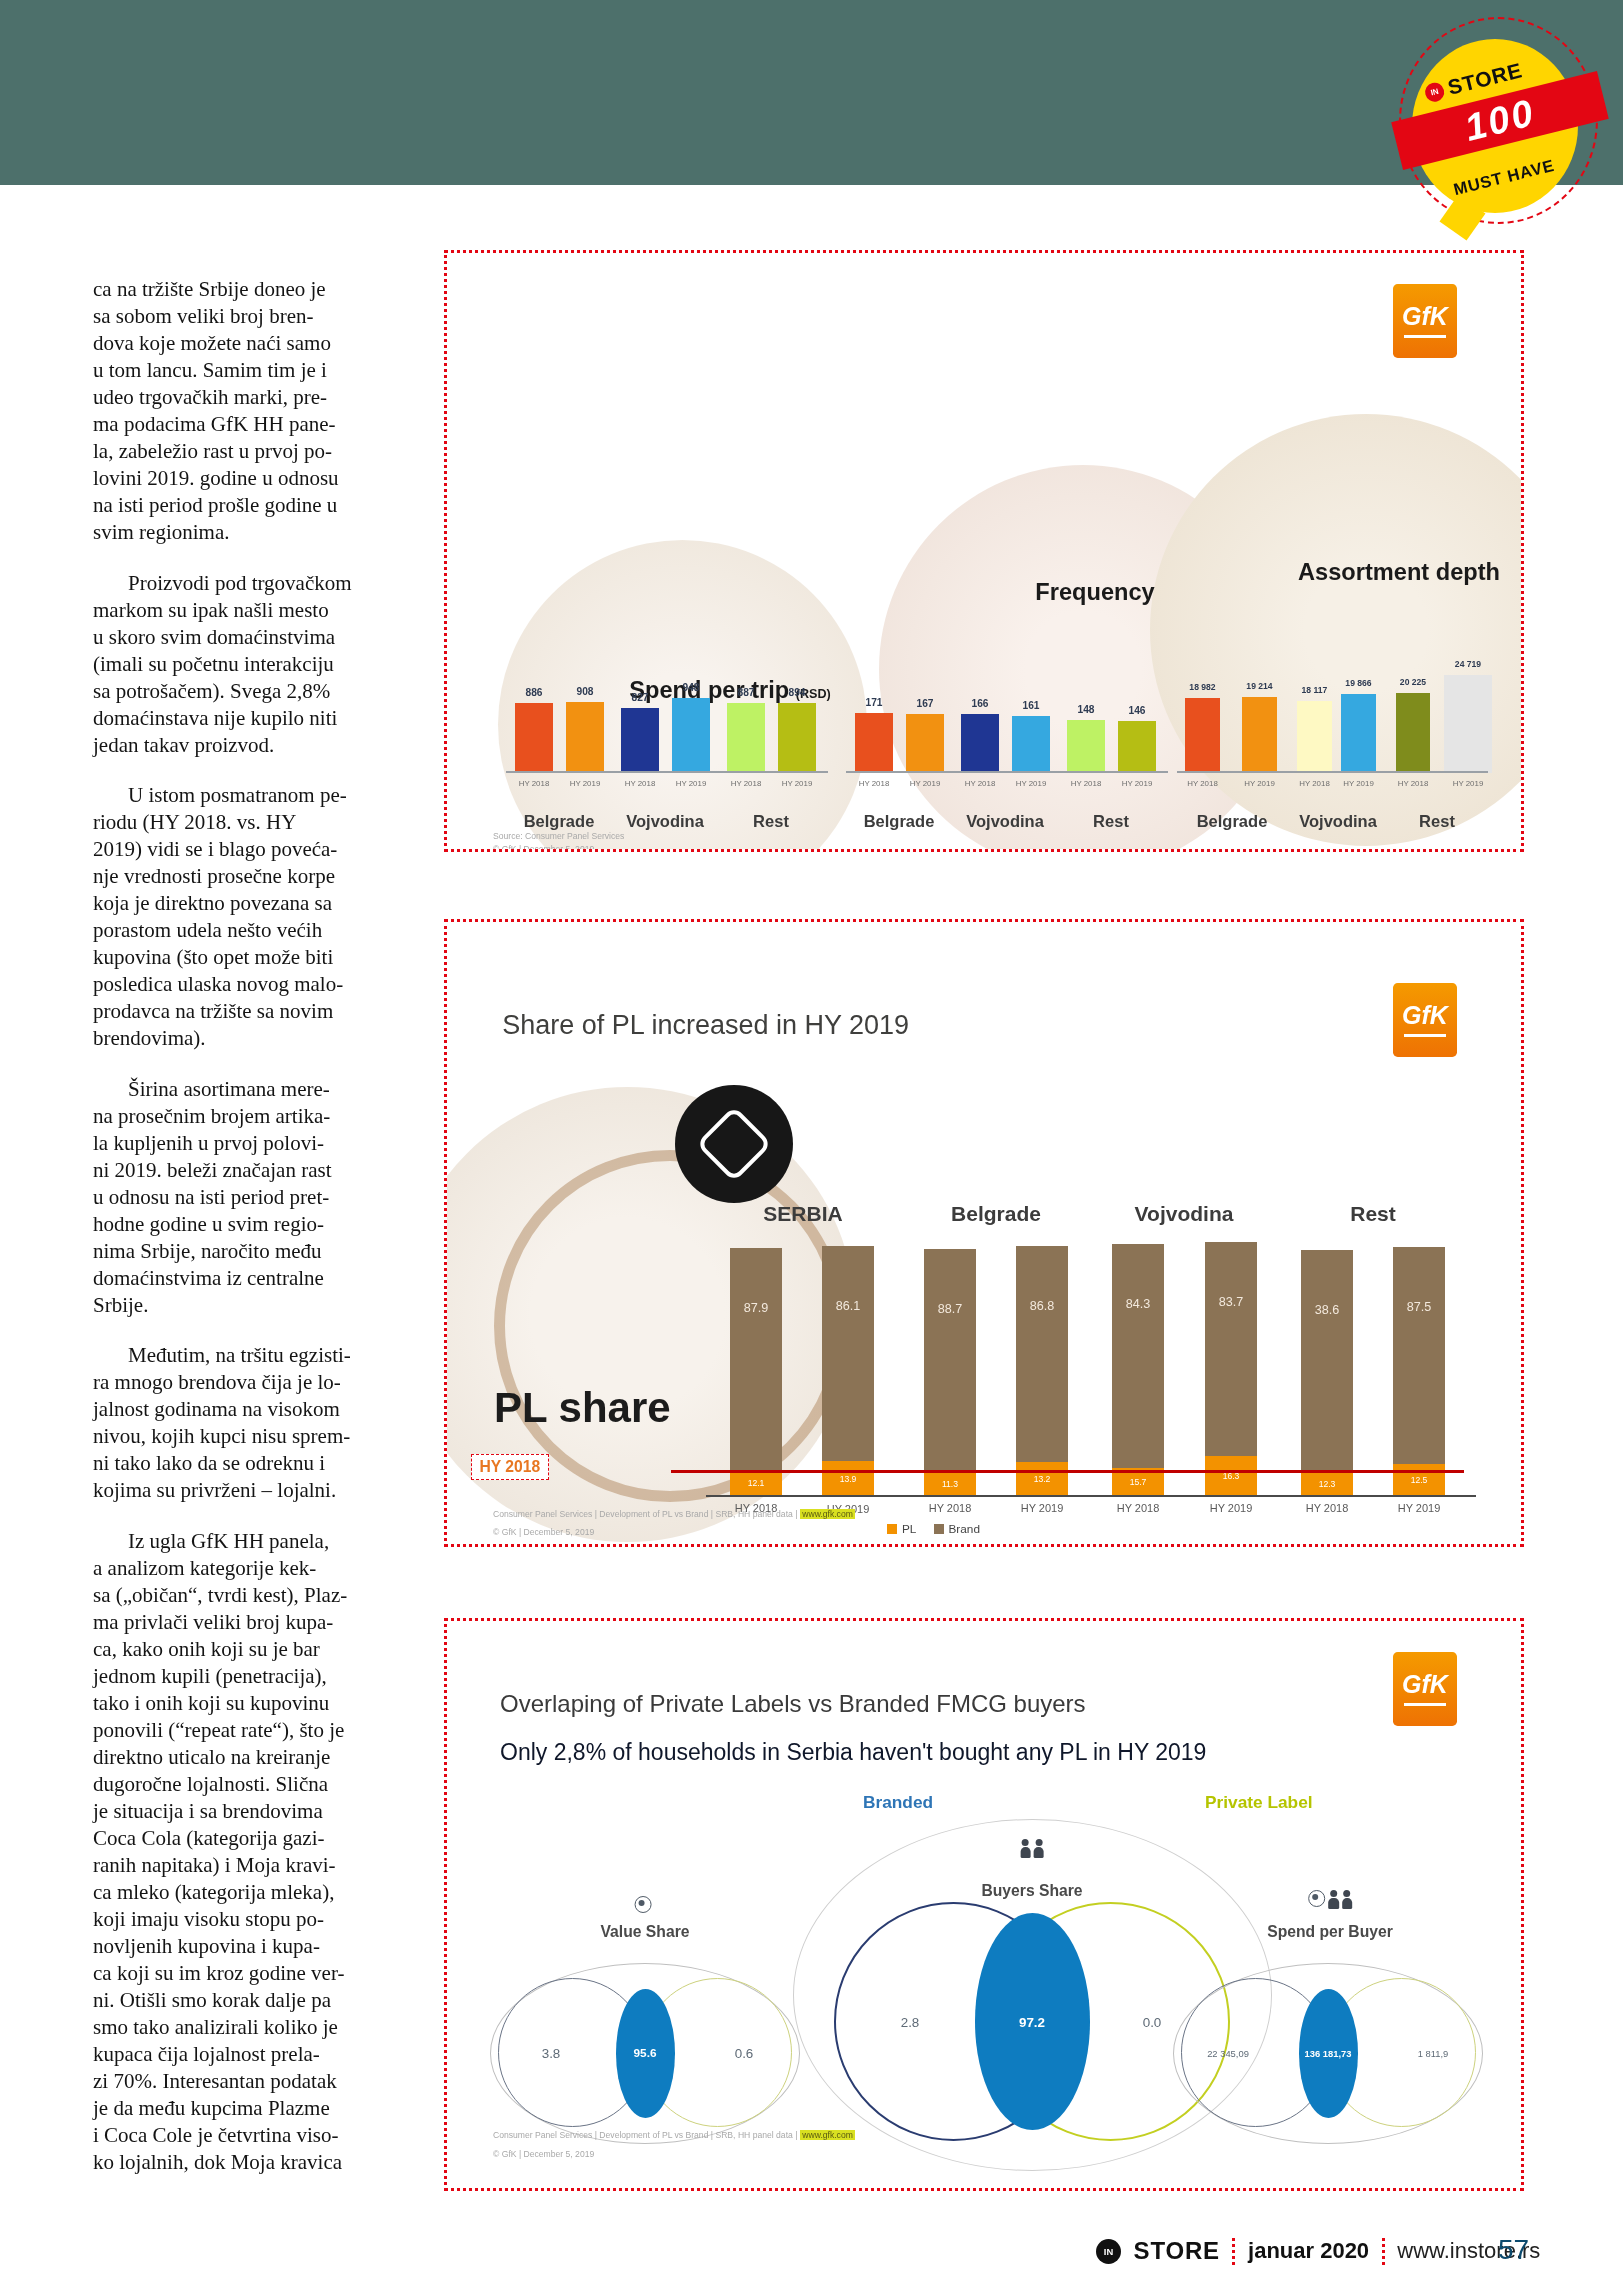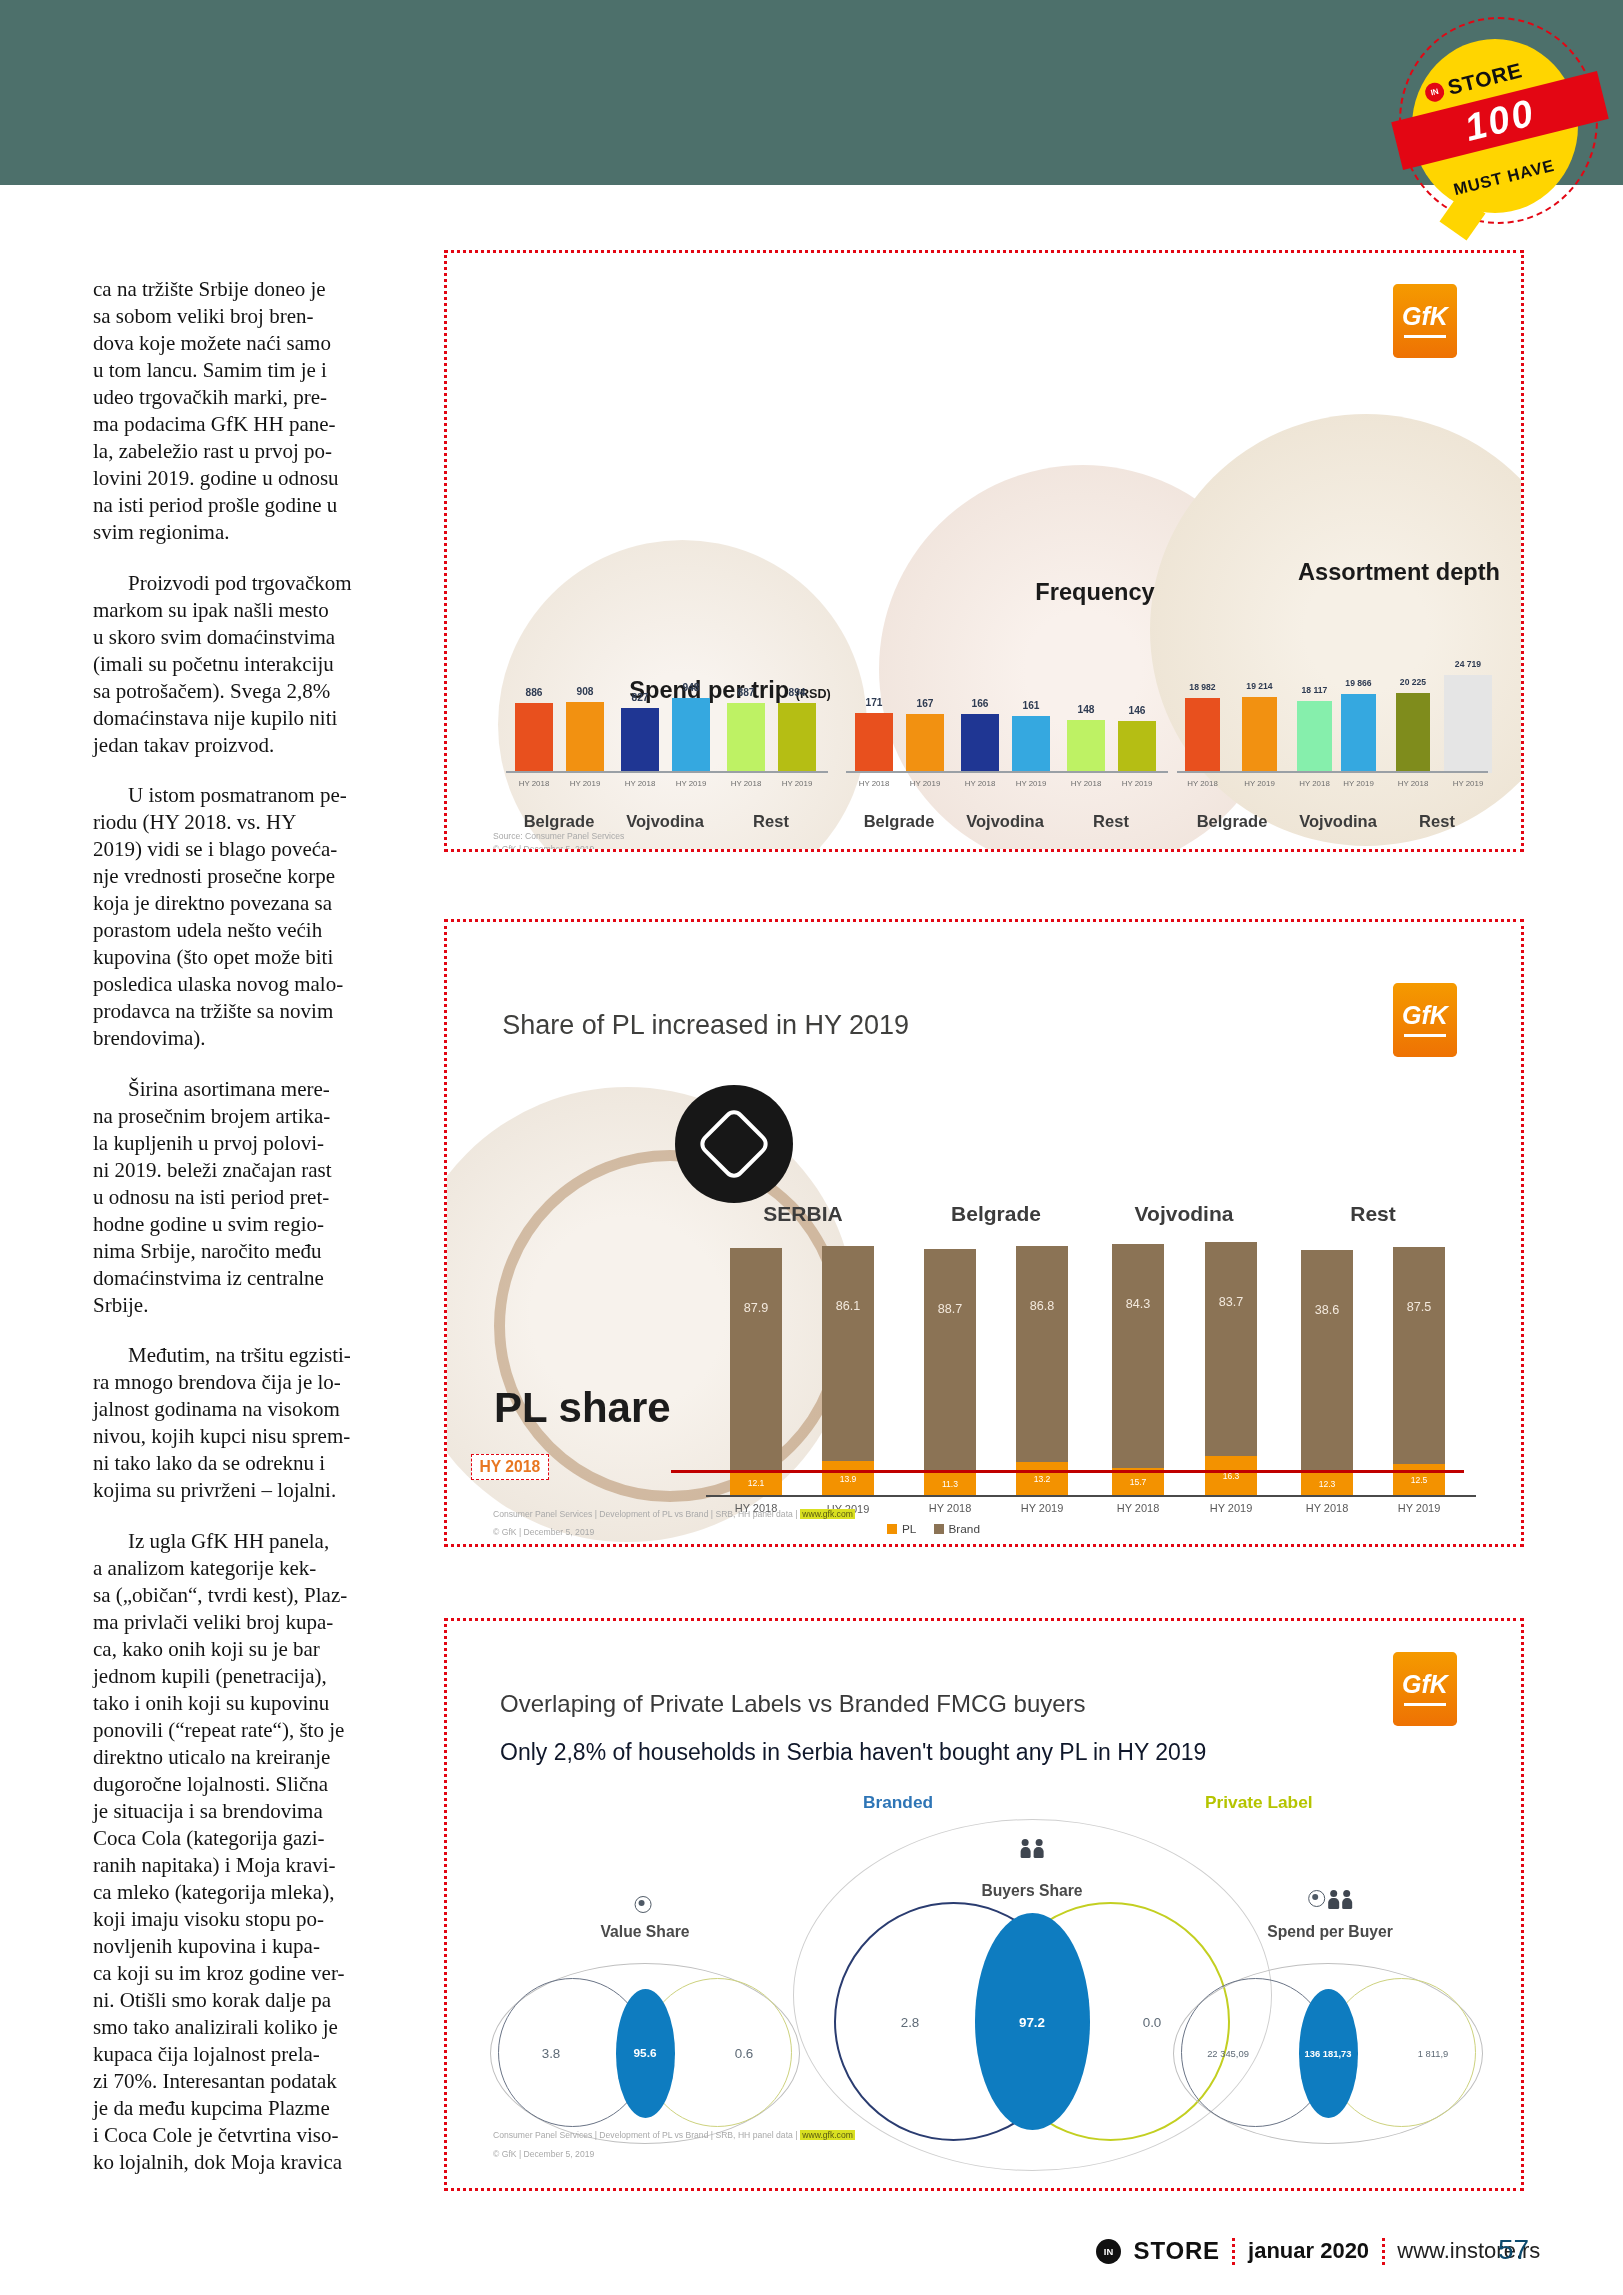--- a/index.html
+++ b/index.html
@@ -253,21 +253,21 @@
         </div>
 
       <div class="bar" style="left:738px;width:35px;height:75px;background:#e8501e">
           <span class="bv sm">18 982</span>
           <span class="bt">HY 2018</span>
         </div>
       <div class="bar" style="left:795px;width:35px;height:76px;background:#f29111">
           <span class="bv sm">19 214</span>
           <span class="bt">HY 2019</span>
         </div>
-      <div class="bar" style="left:850px;width:35px;height:72px;background:#86efac">
+      <div class="bar" style="left:850px;width:35px;height:72px;background:#fef9c3">
           <span class="bv sm">18 117</span>
           <span class="bt">HY 2018</span>
         </div>
       <div class="bar" style="left:894px;width:35px;height:79px;background:#35a8e0">
           <span class="bv sm">19 866</span>
           <span class="bt">HY 2019</span>
         </div>
       <div class="bar" style="left:949px;width:34px;height:80px;background:#7f8c1c">
           <span class="bv sm">20 225</span>
           <span class="bt">HY 2018</span>

